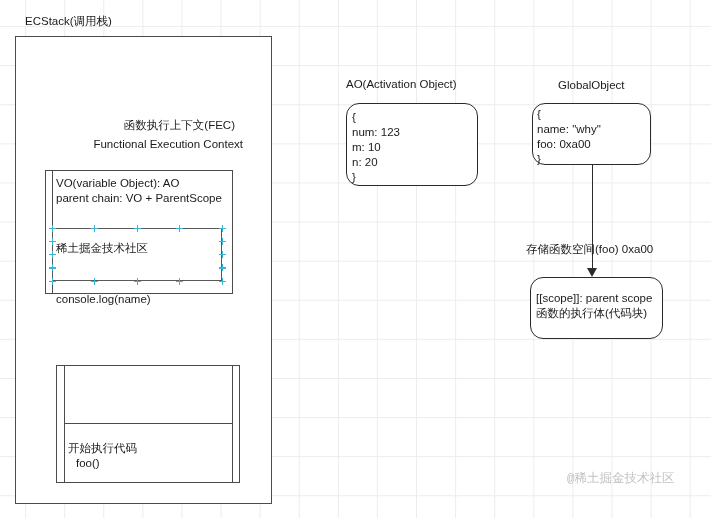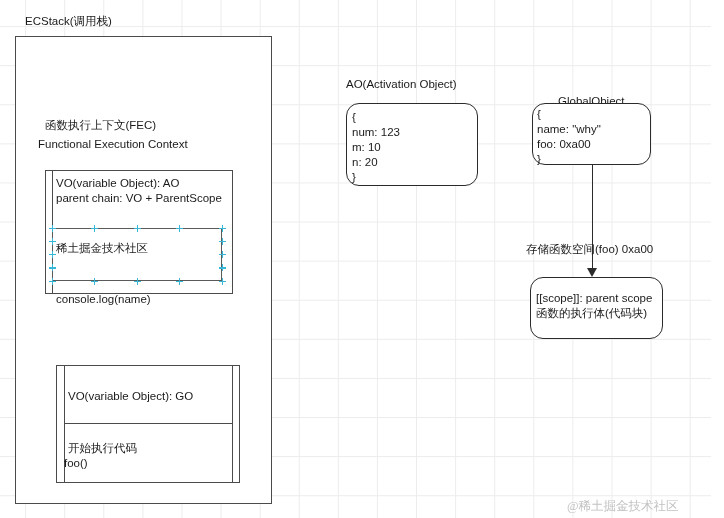--- a/index.html
+++ b/index.html
@@ -28,21 +28,21 @@
 
   
   .label {
     position: absolute;
     font-size: 11.5px;
     color: #1a1a1a;
     line-height: 15px;
     white-space: pre;
     letter-spacing: 0px;
   }
-  .label.center { text-align: left; }
+  .label.center { text-align: right; }
 
   
   .rect {
     position: absolute;
     border: 1.4px solid #4b4b4b;
     background: #ffffff;
     box-sizing: border-box;
   }
   .rect.thin { border-width: 1.2px; }
 
@@ -101,22 +101,21 @@
     border-left: 5.5px solid transparent;
     border-right: 5.5px solid transparent;
     border-top: 9px solid #2b2b2b;
   }
 
   .watermark {
     position: absolute;
     font-size: 12.5px;
     color: #c2c2c2;
     white-space: nowrap;
-    font-family: Liberation Serif, serif;
-    margin-top: 28px;
+    font-family: Liberation Mono, monospace;
   }
 </style>
 </head>
 <body>
 
 <div id="canvas">
 
   <div class="label" style="left:25px; top:14px;">ECStack(调用栈)</div>
 
   <div class="rect" style="left:15px; top:36px; width:257px; height:468px;"></div>
@@ -155,33 +154,32 @@
     <div class="handle" style="left:179.5px;top:281px;"></div>
     <div class="handle" style="left:222px; top:281px;"></div>
   </div>
 
 
   <div class="rect thin" style="left:56px; top:365px; width:184px; height:118px;"></div>
   <div class="vline" style="left:64px; top:365px; height:118px;"></div>
   <div class="vline" style="left:232px; top:365px; height:118px;"></div>
   <div class="hline" style="left:64px; top:423px; width:168px;"></div>
 
-  <div class="label" style="left:68px; top:389px;">VO(variable Object): GO</div>
   <div class="label" style="left:68px; top:441px;">开始执行代码</div>
-  <div class="label" style="left:64px; top:456px;">foo()</div>
+  <div class="label" style="left:76px; top:456px;">foo()</div>
 
   <div class="label" style="left:346px; top:77px;">AO(Activation Object)</div>
   <div class="rrect" style="left:346px; top:103px; width:132px; height:83px;"></div>
   <div class="label" style="left:352px; top:110px;">{</div>
   <div class="label" style="left:352px; top:125px;">num: 123</div>
   <div class="label" style="left:352px; top:140px;">m: 10</div>
   <div class="label" style="left:352px; top:155px;">n: 20</div>
   <div class="label" style="left:352px; top:170px;">}</div>
 
-  <div class="label" style="left:558px; top:94px;">GlobalObject</div>
+  <div class="label" style="left:558px; top:78px;">GlobalObject</div>
   <div class="rrect" style="left:532px; top:103px; width:119px; height:62px;"></div>
   <div class="label" style="left:537px; top:107px;">{</div>
   <div class="label" style="left:537px; top:122px;">name: "why"</div>
   <div class="label" style="left:537px; top:137px;">foo: 0xa00</div>
   <div class="label" style="left:537px; top:152px;">}</div>
 
   <div class="arrow-line" style="left:592px; top:165px; height:105px;"></div>
   <div class="arrow-head" style="left:586.5px; top:268px;"></div>
   <div class="label" style="left:526px; top:242px;">存储函数空间(foo) 0xa00</div>
 

